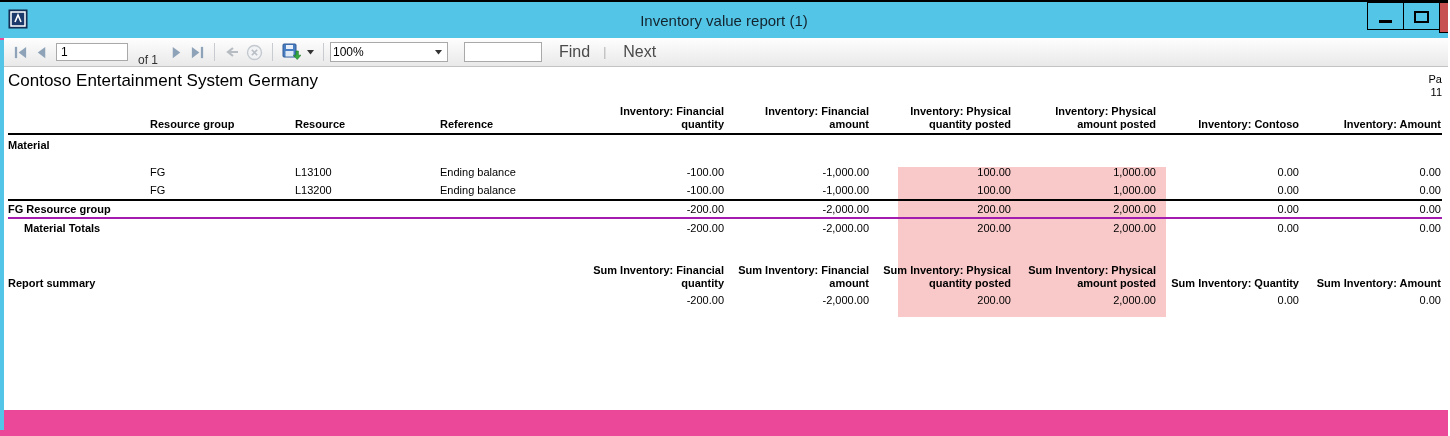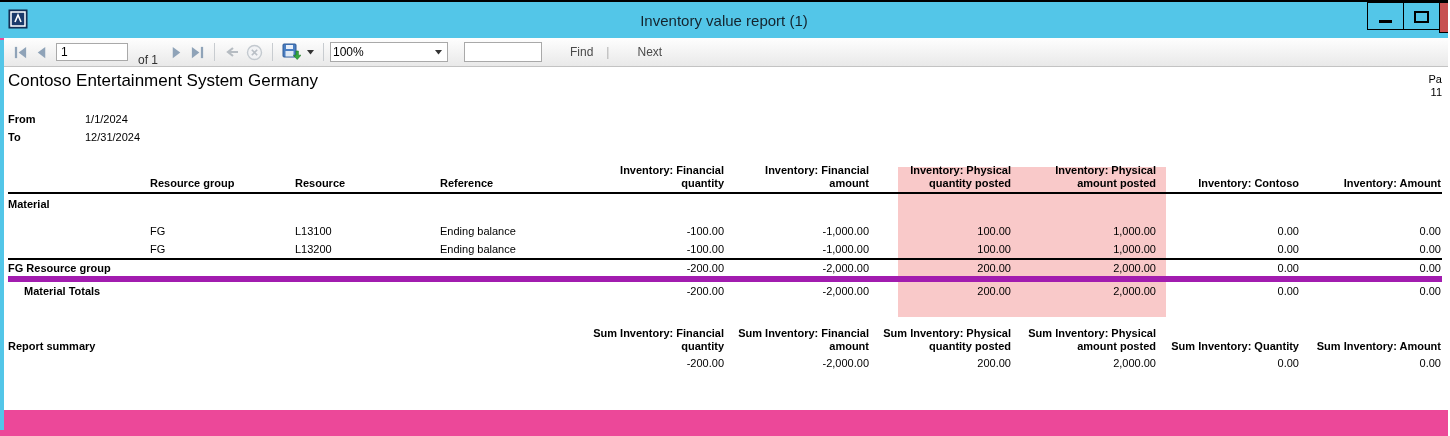--- a/index.html
+++ b/index.html
@@ -27,41 +27,41 @@
   .toolbar{height:29px;background:linear-gradient(#fefefe,#e9e9e9);border-bottom:1px solid #c3c3c3;
            display:flex;align-items:center;padding-left:6px;box-sizing:border-box;}
   .tbtn{background:transparent;border:none;padding:2px 3px;display:flex;align-items:center;cursor:pointer;}
   .page-input{width:62px;height:16px;border:1px solid #a9a9a9;font-size:12px;padding:0 4px;font-family:"Liberation Sans",sans-serif;margin:0 4px;}
   .of-label{font-size:12px;color:#333;margin:16px 8px 0 6px;}
   .sep{width:1px;height:18px;background:#c8ccd0;margin:0 6px;}
   .zoom-combo{width:114px;height:18px;border:1px solid #a9a9a9;background:#fff;display:flex;align-items:center;
               font-size:12px;padding-left:2px;cursor:pointer;}
   .zoom-caret{margin-left:auto;margin-right:5px;display:flex;}
   .find-input{width:72px;height:16px;border:1px solid #a9a9a9;margin-left:16px;font-family:"Liberation Sans",sans-serif;}
-  .link{font-size:12px;color:#4a4a4a;margin-left:28px;cursor:pointer;}
+  .link{font-size:16px;color:#4a4a4a;margin-left:17px;cursor:pointer;}
   .divider{color:#b0b0b0;margin-left:13px;font-size:12px;}
   
   .content{position:relative;height:343px;background:#fff;padding:7px 0 0 4px;box-sizing:border-box;color:#000;overflow:hidden;}
   .corner{position:absolute;top:6px;right:6px;text-align:right;font-size:11px;line-height:13px;white-space:pre-line;}
   .rtitle{font-size:17px;font-weight:bold;line-height:19px;}
   .company{font-size:17px;line-height:13px;}
   .params{margin-top:23px;font-size:11px;}
   .param{display:flex;line-height:18px;}
   .plabel{width:77px;font-weight:bold;}
   .highlight{position:absolute;left:894px;top:100px;width:268px;height:150px;background:#F9C9C9;z-index:0;}
   table{border-collapse:collapse;table-layout:fixed;width:1434px;margin-top:13px;position:relative;z-index:1;background:transparent;}
   th,td{padding:0;font-size:11px;overflow:hidden;}
   .left{text-align:left;padding-left:2px;}
   .num{text-align:right;padding-right:1px;}
   .pre{white-space:pre-line;}
   .bold{font-weight:bold;}
   .hrow th{vertical-align:bottom;border-bottom:2px solid #000;padding-bottom:2px;line-height:13px;height:31px;}
   .grow td{height:24px;vertical-align:top;padding-top:4px;}
   .drow td{height:18px;vertical-align:middle;}
-  .t1 td{height:16px;border-top:2px solid #000;border-bottom:6px solid #a21caf;vertical-align:middle;}
+  .t1 td{height:16px;border-top:2px solid #000;border-bottom:2px solid #a21caf;vertical-align:middle;}
   .t2 td{height:17px;vertical-align:middle;}
   .spacer td{height:27px;}
   .srow td{vertical-align:bottom;line-height:13px;padding-bottom:2px;height:27px;}
   .svals td{height:16px;vertical-align:middle;}
 </style>
 </head>
 <body>
 
 <div class="window">
 
@@ -156,30 +156,20 @@
       <span class="link">Next</span>
     </div>
 
     <div class="content">
       <div class="highlight"></div>
       <div class="corner">Pa
 11</div>
 
       <div class="company">Contoso Entertainment System Germany</div>
 
-      <div class="params">
-        <div class="param">
-          <span class="plabel">From</span>
-          <span>1/1/2024</span>
-        </div>
-        <div class="param">
-          <span class="plabel">To</span>
-          <span>12/31/2024</span>
-        </div>
-      </div>
 
       <table>
         <colgroup>
           <col style="width:140px">
             <col style="width:145px">
             <col style="width:145px">
             <col style="width:145px">
           <col style="width:142px">
             <col style="width:145px">
             <col style="width:142px">

